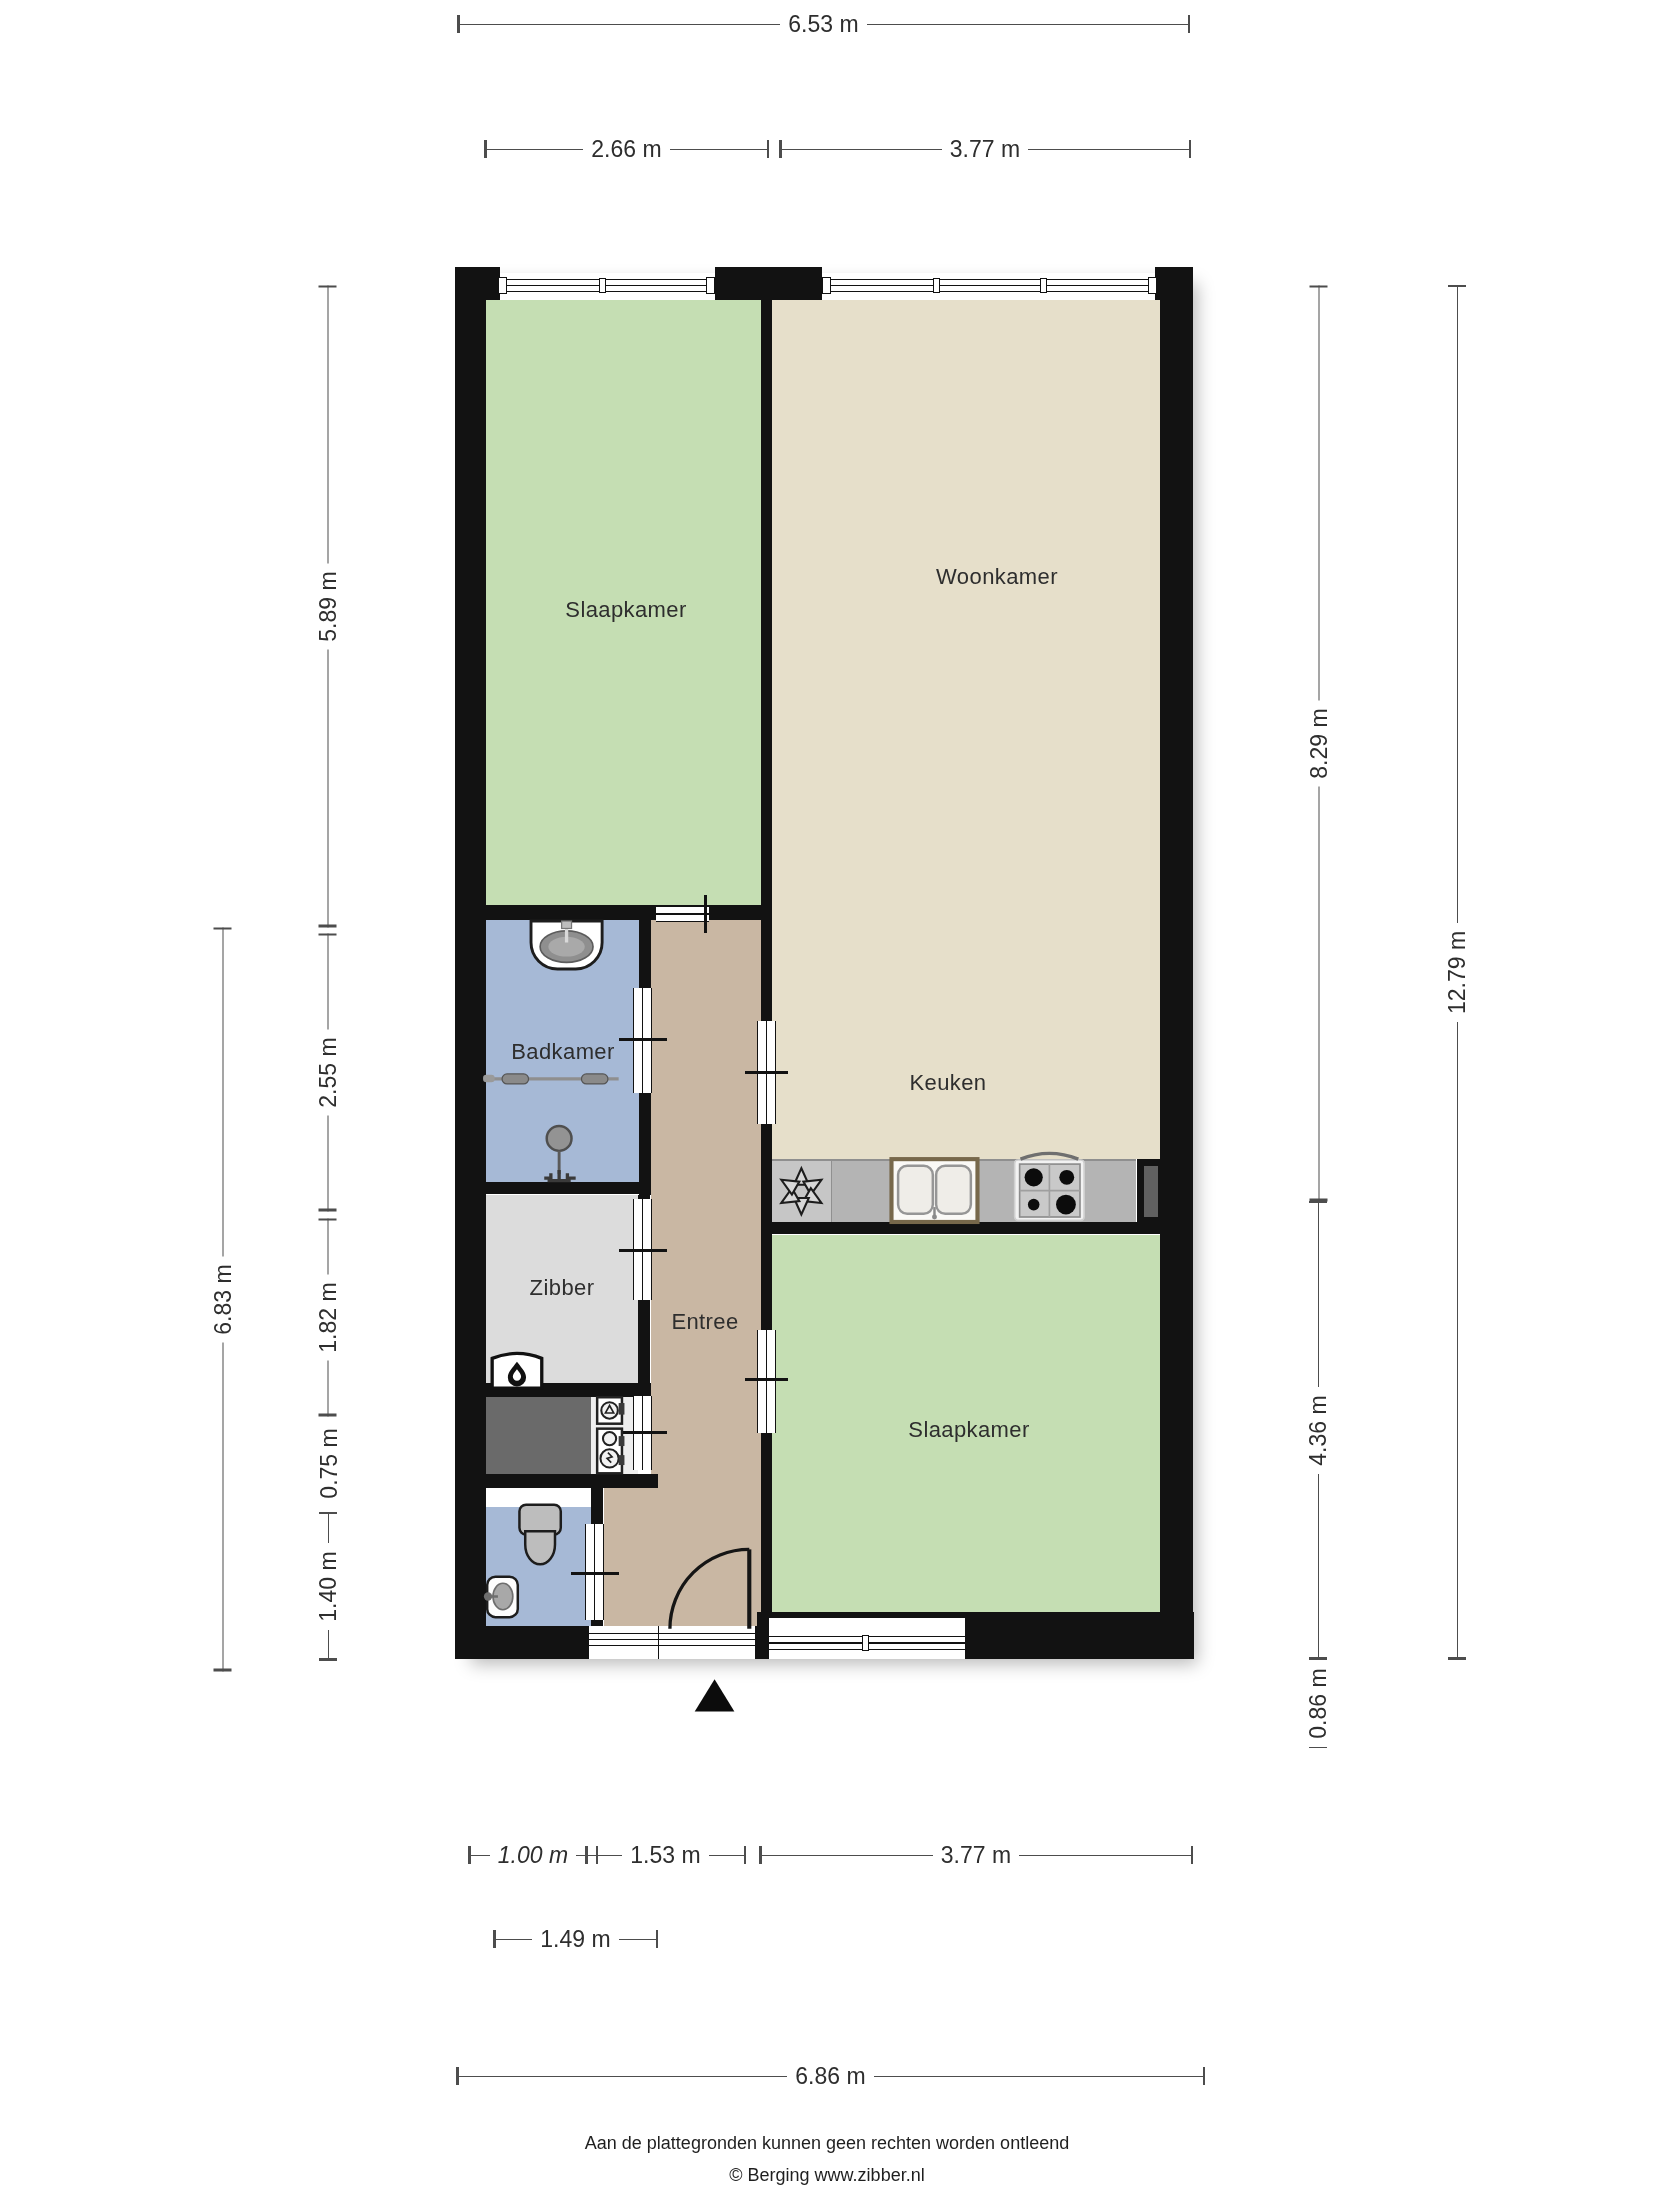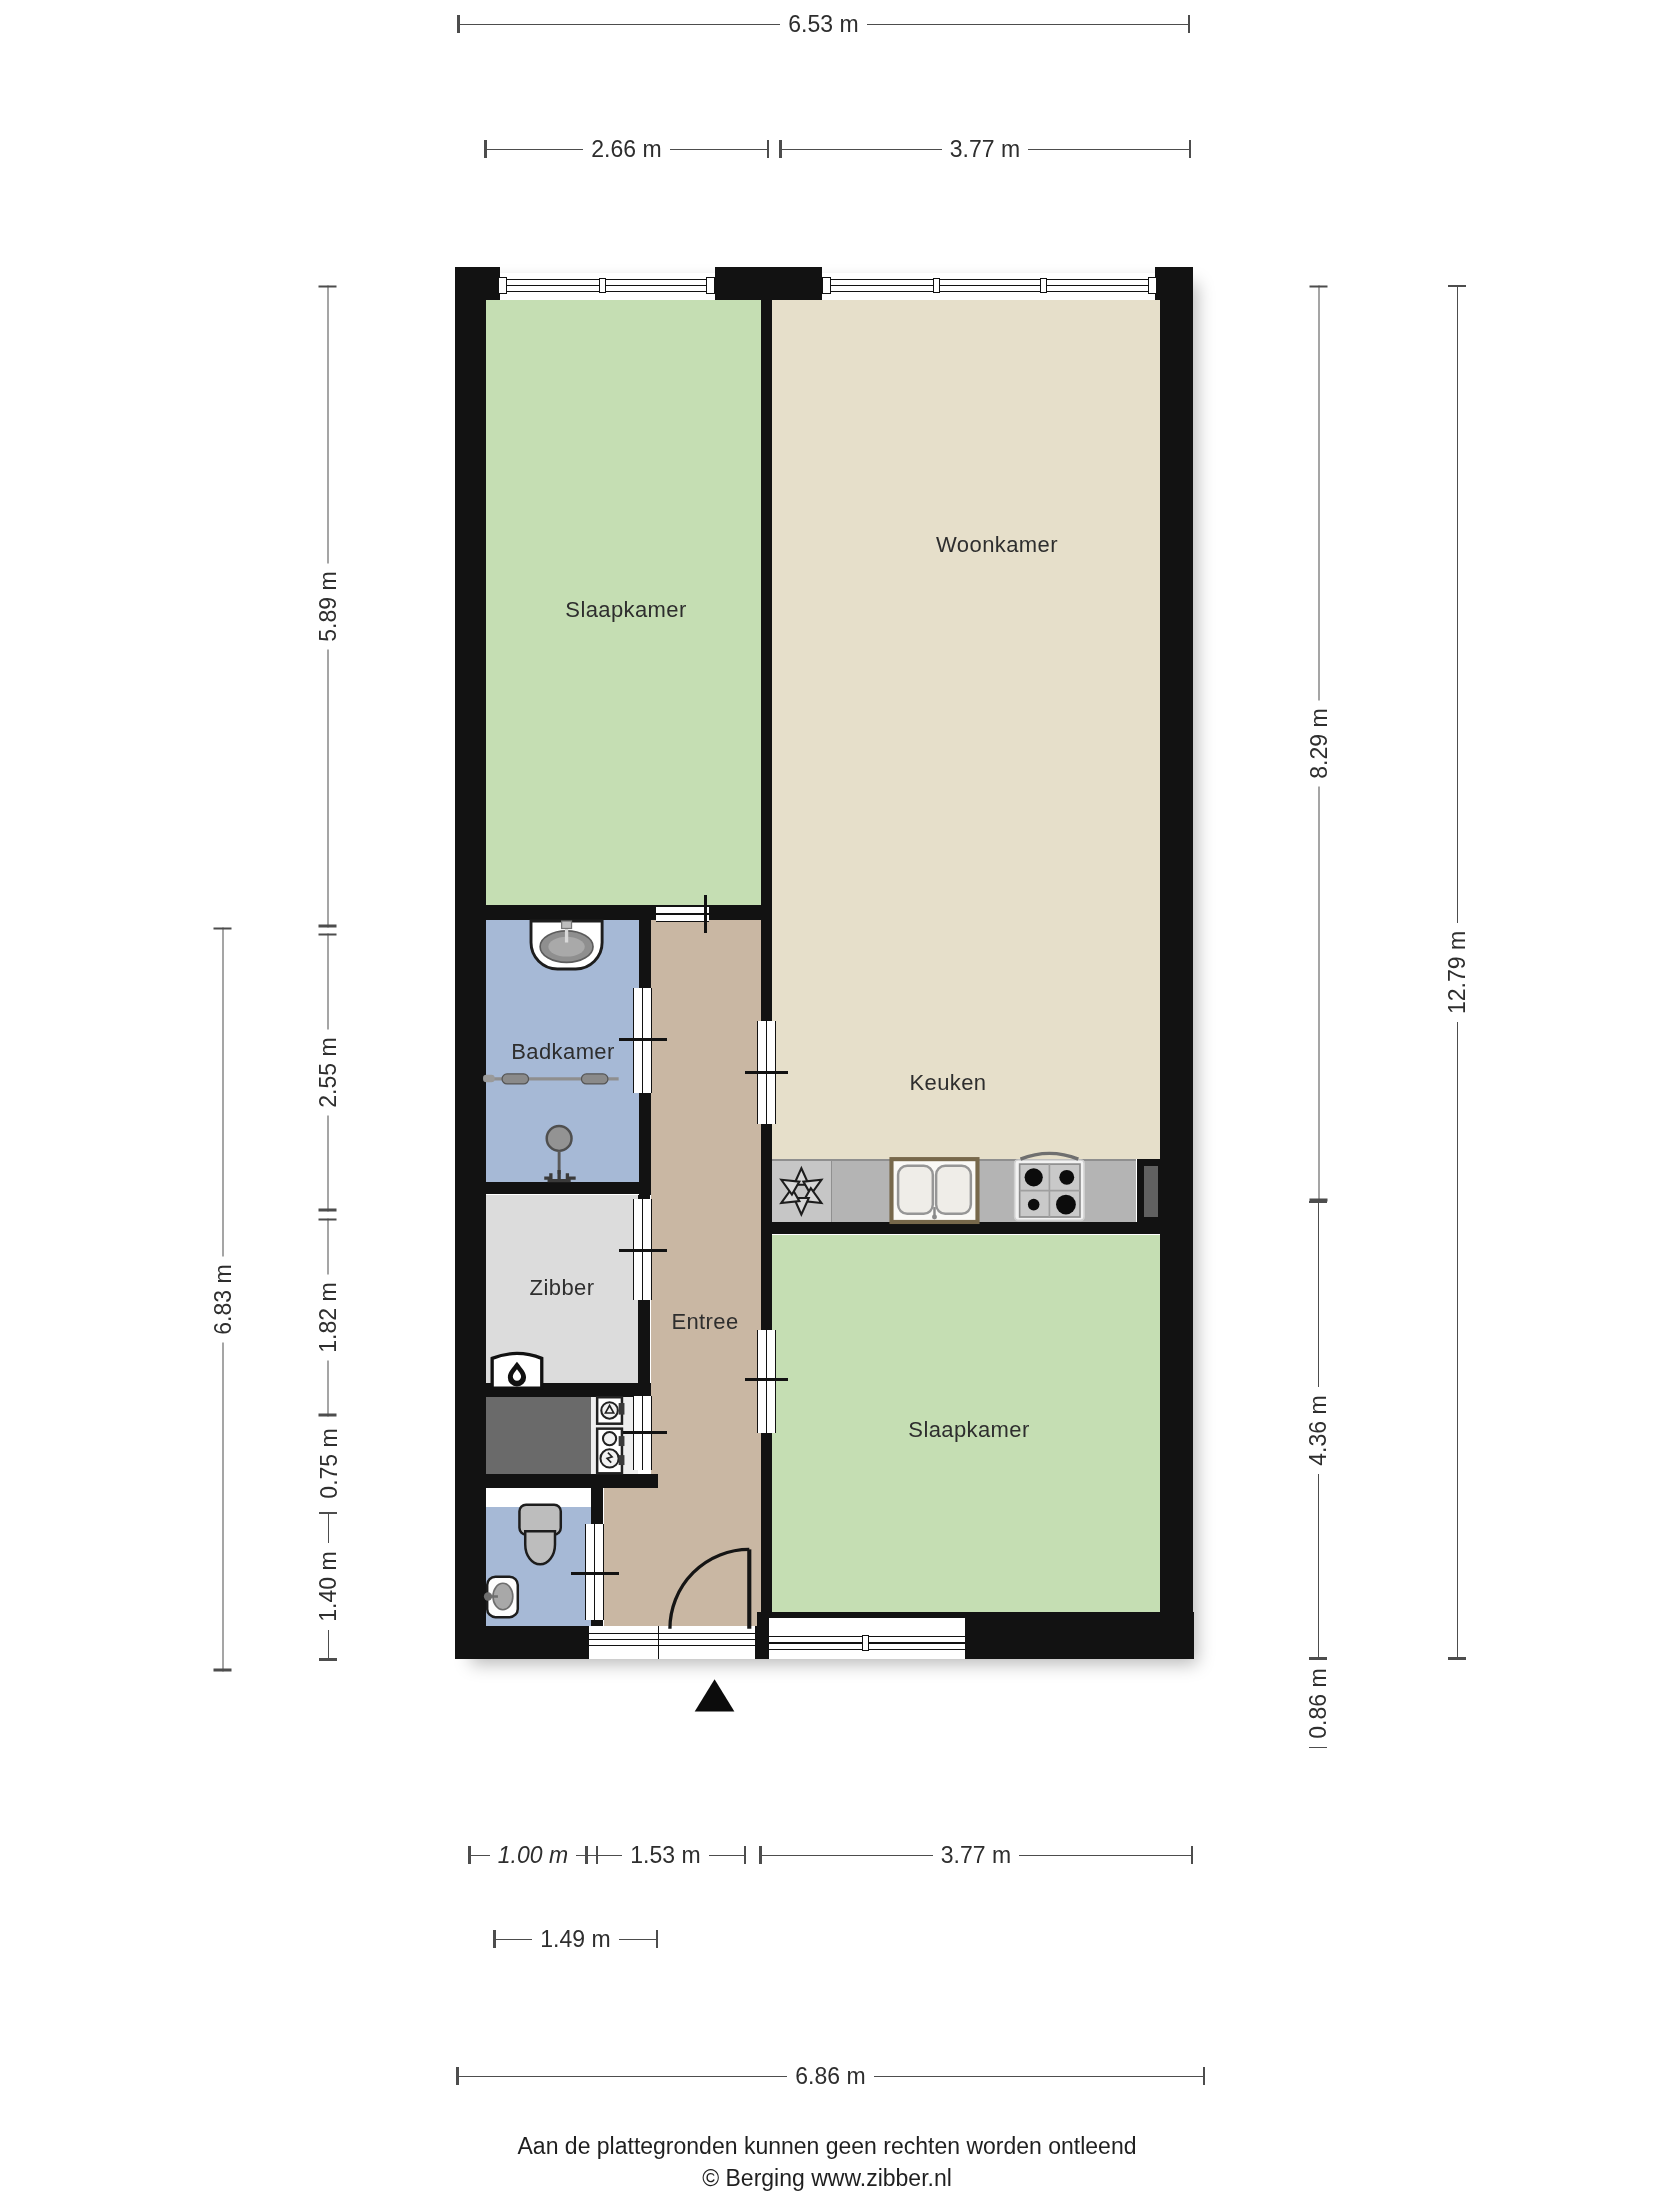--- a/index.html
+++ b/index.html
@@ -17,21 +17,21 @@
   .tk{position:absolute;background:var(--wall);}
   
   .dim{position:absolute;height:25px;display:flex;align-items:center;justify-content:center;}
   .dim .line{position:absolute;left:0;right:0;top:11.6px;height:1.7px;background:var(--dim-line);}
   .dim .tick{position:absolute;width:2.5px;height:18px;top:3.3px;background:var(--dim-line);}
   .dim .tick.l{left:0;}
   .dim .tick.r{right:0;}
   .dim .val{position:relative;z-index:1;background:#fff;padding:0 8.3px;font-size:23px;line-height:25px;color:var(--text);white-space:nowrap;}
   .dim.v{transform:rotate(-90deg);}
   .room-label{position:absolute;transform:translate(-50%,-50%);font-size:22px;color:var(--text);white-space:nowrap;letter-spacing:0.4px;}
-  .footer-line{position:absolute;left:0;width:1654px;text-align:center;font-size:23px;color:#1f1f1f;}
+  .footer-line{position:absolute;left:0;width:1654px;text-align:center;font-size:18px;color:#1f1f1f;}
   svg{position:absolute;left:0;top:0;}
 </style>
 </head>
 <body>
 
 <div id="canvas" style="background: rgb(255, 255, 255);">
 
   <div class="plan-shadow" style="left:463px;top:273px;width:726px;height:1381px;"></div>
 
   <div class="f" style="left:486px;top:300px;width:275px;height:605px;background:var(--bedroom-green);"></div>
@@ -190,21 +190,21 @@
 
     <g>
       <line x1="906" y1="1970" x2="906" y2="1874" stroke="#151515" stroke-width="5"></line>
       <path d="M906 1874 A96 96 0 0 0 810 1970" fill="none" stroke="#151515" stroke-width="4"></path>
     </g>
 
     <polygon points="840,2070 888,2070 864,2031" fill="#0c0c0c"></polygon>
   </svg>
 
   <span class="room-label" style="left:626px;top:610px;">Slaapkamer</span>
-  <span class="room-label" style="left:997px;top:545px;">Woonkamer</span>
+  <span class="room-label" style="left:997px;top:577px;">Woonkamer</span>
   <span class="room-label" style="left:948px;top:1083px;">Keuken</span>
   <span class="room-label" style="left:563px;top:1052px;">Badkamer</span>
   <span class="room-label" style="left:562px;top:1288px;">Zibber</span>
   <span class="room-label" style="left:705px;top:1306px;margin-top:16px;">Entree</span>
   <span class="room-label" style="left:969px;top:1430px;">Slaapkamer</span>
 
   <div class="dim" style="left:457px;top:12px;width:733px;">
     <i class="tick l"></i>
       <i class="line"></i>
       <span class="val">6.53 m</span>

